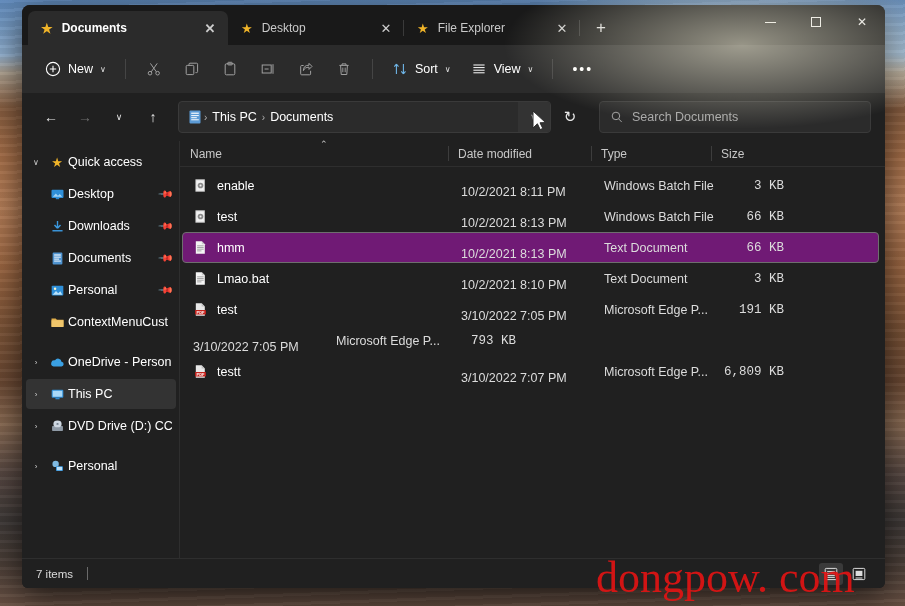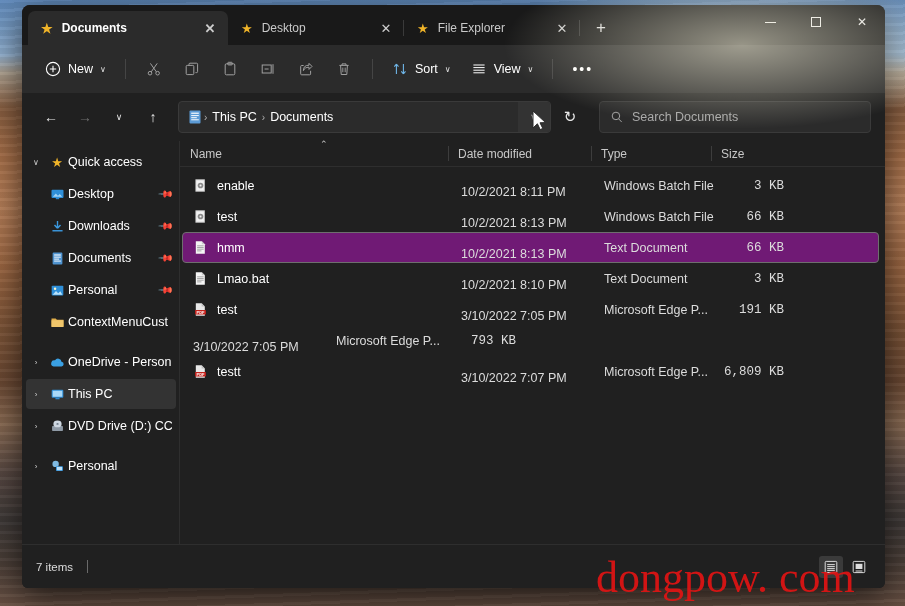--- a/index.html
+++ b/index.html
@@ -258,21 +258,21 @@
     border: 1px solid transparent;
   }
   .row.focused { border-color: #6e6e6e; background: #701a75; }
   .cell { padding-left: 10px; display: flex; align-items: center; overflow: hidden; white-space: nowrap; }
   .cell.name { width: 268px; flex: 0 0 268px; gap: 9px; }
   .cell.date { width: 143px; flex: 0 0 143px; color: #dcdcdc; margin-top: 12px; }
   .cell.type { width: 120px; flex: 0 0 120px; color: #dcdcdc; }
   .cell.size { width: 80px; flex: 0 0 80px; color: #dcdcdc; justify-content: flex-end; padding-right: 10px; padding-left: 0; font-family: Liberation Mono, monospace; }
   
   .statusbar {
-    height: 44px;
+    height: 30px;
     flex: 0 0 auto;
     background: #202020;
     border-top: 1px solid #2e2e2e;
     display: flex; align-items: center;
     padding: 0 14px;
     font-size: 11.5px; color: #dcdcdc;
     position: relative;
   }
   .status-div { width: 1px; height: 13px; background: #6a6a6a; margin-left: 14px; }
   .viewbtns { margin-left: auto; display: flex; gap: 4px; }

